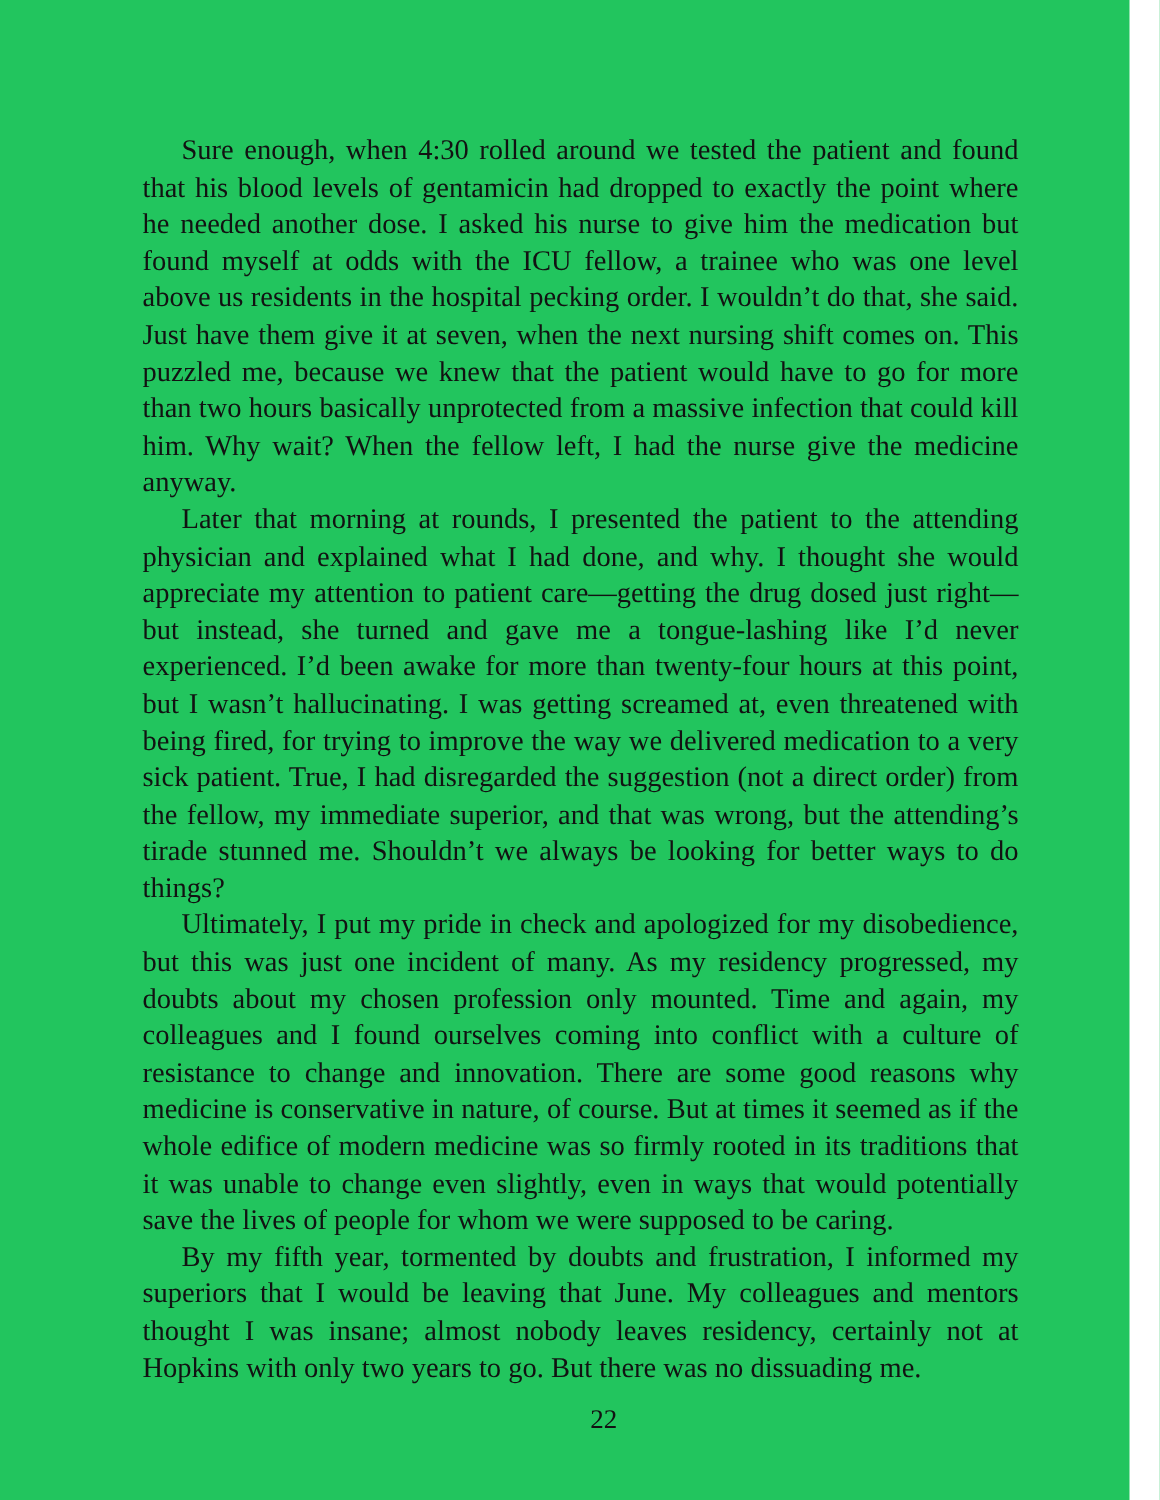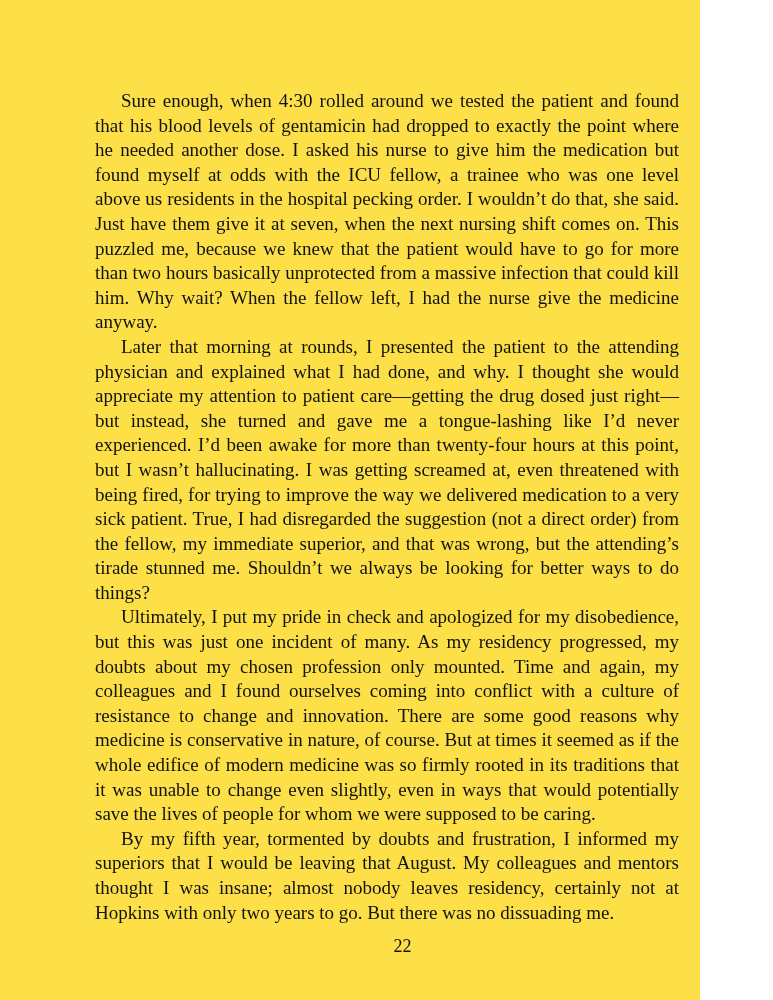--- a/index.html
+++ b/index.html
@@ -2,27 +2,26 @@
 <html><head>
 <meta charset="utf-8">
 <style>
   html, body {
     margin: 0;
     padding: 0;
     background: #ffffff;
   }
   .book-page {
     position: relative;
-    width: 660px;
+    width: 753px;
     height: 1000px;
-    background: #fde047;
+    background: #22c55e;
     font-family: "Liberation Serif", serif;
     color: #121212;
     overflow: hidden;
-    padding-left: 40px;
   }
   .text-block {
     position: absolute;
     left: 95px;
     top: 89px;
     width: 584px;
     font-size: 19px;
     line-height: 24.6px;
     text-align: justify;
     text-justify: inter-word;
@@ -45,16 +44,16 @@
   }
 </style>
 </head>
 <body>
 
 <div class="book-page">
   <div class="text-block">
     <p>Sure enough, when 4:30 rolled around we tested the patient and found that his blood levels of gentamicin had dropped to exactly the point where he needed another dose. I asked his nurse to give him the medication but found myself at odds with the ICU fellow, a trainee who was one level above us residents in the hospital pecking order. I wouldn’t do that, she said. Just have them give it at seven, when the next nursing shift comes on. This puzzled me, because we knew that the patient would have to go for more than two hours basically unprotected from a massive infection that could kill him. Why wait? When the fellow left, I had the nurse give the medicine anyway.</p>
     <p><span>Later that morning at rounds, I presented the patient to the attending physician and explained what I had done, and why. I thought she would appreciate my attention to patient care—getting the drug dosed just right—but instead, she turned and gave me a tongue-lashing like I’d never experienced. I’d been awake for more than twenty-four hours at this point, but I wasn’t hallucinating. I was getting screamed at, even threatened with being fired, for trying to improve the way we delivered medication to a very sick patient. True, I had disregarded the suggestion (not a direct order) from the fellow, my immediate superior, and that was wrong, but the attending’s tirade stunned me. Shouldn’t we </span><span class="italic">always</span><span> be looking for better ways to do things?</span></p>
     <p>Ultimately, I put my pride in check and apologized for my disobedience, but this was just one incident of many. As my residency progressed, my doubts about my chosen profession only mounted. Time and again, my colleagues and I found ourselves coming into conflict with a culture of resistance to change and innovation. There are some good reasons why medicine is conservative in nature, of course. But at times it seemed as if the whole edifice of modern medicine was so firmly rooted in its traditions that it was unable to change even slightly, even in ways that would potentially save the lives of people for whom we were supposed to be caring.</p>
-    <p>By my fifth year, tormented by doubts and frustration, I informed my superiors that I would be leaving that August. My colleagues and mentors thought I was insane; almost nobody leaves residency, certainly not at Hopkins with only two years to go. But there was no dissuading me.</p>
+    <p>By my fifth year, tormented by doubts and frustration, I informed my superiors that I would be leaving that June. My colleagues and mentors thought I was insane; almost nobody leaves residency, certainly not at Hopkins with only two years to go. But there was no dissuading me.</p>
   </div>
   <div class="page-number">22</div>
 </div>
 
 </body></html>

